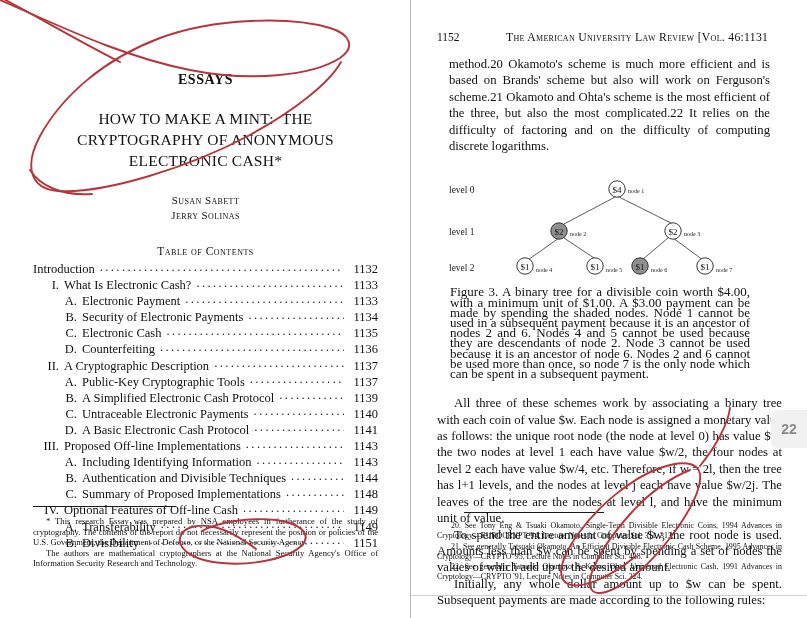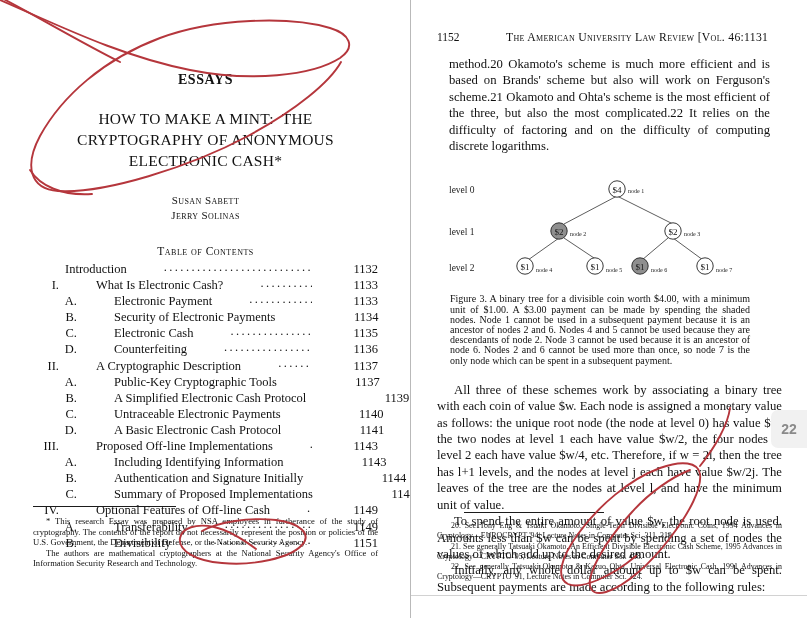--- a/index.html
+++ b/index.html
@@ -88,21 +88,20 @@
   }
   .toc {
     margin-top: 4px;
     font-size: 12.5px;
     line-height: 16.1px;
   }
   .toc-row {
     display: flex;
     align-items: center;
     white-space: nowrap;
-    gap: 32px;
   }
   .toc-num {
     width: 26px;
     text-align: right;
     flex: 0 0 auto;
     padding-right: 5px;
   }
   .toc-num.lvl2 { width: 44px; }
   .toc-num.lvl0 { width: 0; padding-right: 0; }
   .toc-label { flex: 0 0 auto; }
@@ -179,24 +178,24 @@
   .rp-body p { margin: 12px; }
 
   
   .figure-wrap {
     margin-top: 18px;
     position: relative;
     height: 108px;
   }
   .fig-svg { display: block; }
   .fig-caption {
-    margin-top: 14px;
+    margin-top: 7px;
     margin-left: 13px;
     width: 300px;
-    font-size: 10px;
+    font-size: 13px;
     line-height: 10.2px;
     text-align: justify;
   }
 
   .rp-body2 {
     margin-top: 16px;
     font-size: 12.7px;
     line-height: 16.4px;
     text-align: justify;
   }
@@ -348,21 +347,21 @@
             <span class="toc-page">1143</span>
           </div>
           <div class="toc-row">
             <span class="toc-num lvl2">A.</span>
             <span class="toc-label">Including Identifying Information</span>
             <span class="toc-dots">.....................................................................</span>
             <span class="toc-page">1143</span>
           </div>
           <div class="toc-row">
             <span class="toc-num lvl2">B.</span>
-            <span class="toc-label">Authentication and Signature Initially</span>
+            <span class="toc-label">Authentication and Divisible Techniques</span>
             <span class="toc-dots">.....................................................................</span>
             <span class="toc-page">1144</span>
           </div>
           <div class="toc-row">
             <span class="toc-num lvl2">C.</span>
             <span class="toc-label">Summary of Proposed Implementations</span>
             <span class="toc-dots">.....................................................................</span>
             <span class="toc-page">1148</span>
           </div>
           <div class="toc-row">

